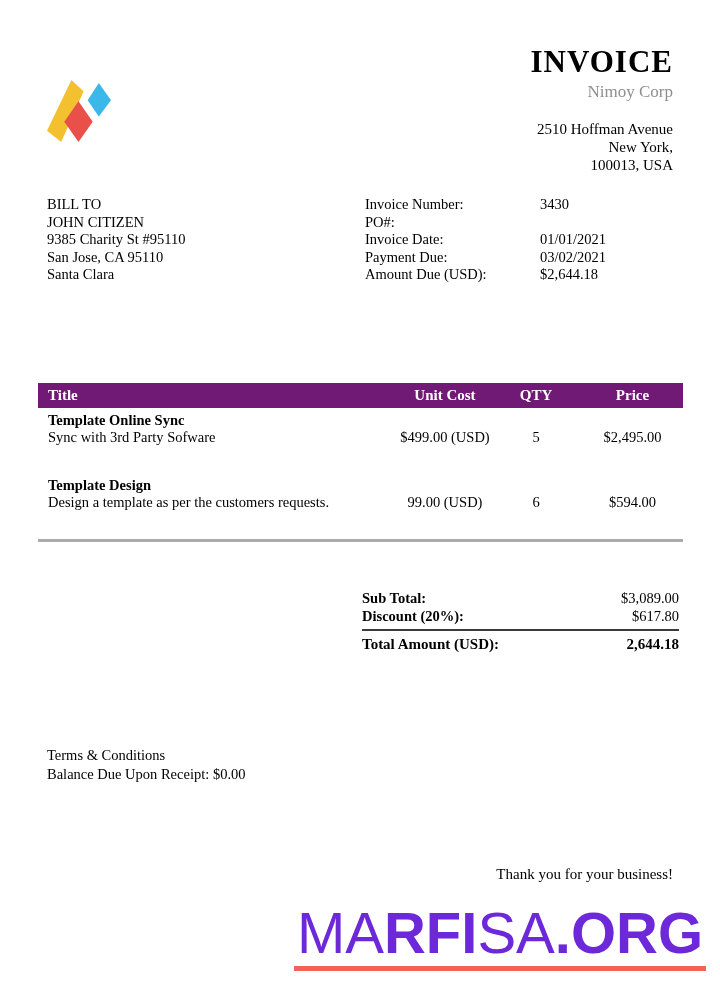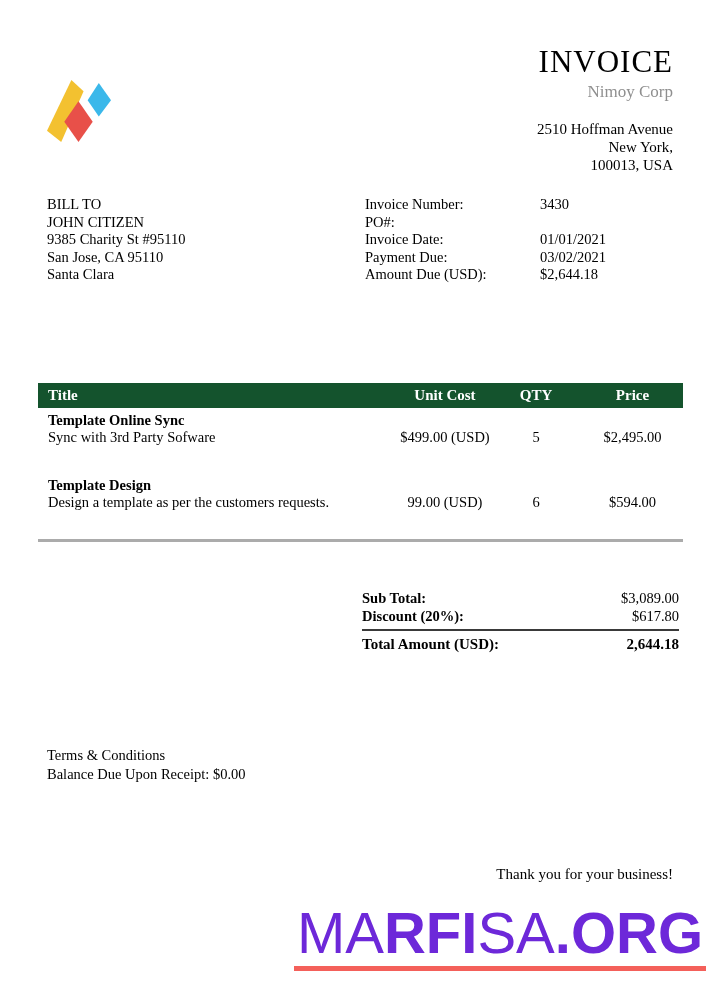--- a/index.html
+++ b/index.html
@@ -8,35 +8,35 @@
 
   
   .logo{position:absolute;left:47px;top:80px;display:flex;align-items:center;}
   .logo svg{display:block;}
   .wordmark{font-family:"DejaVu Sans",sans-serif;font-weight:bold;font-size:43px;
             letter-spacing:-2px;color:#3a3a3a;margin-left:4px;line-height:1;}
   .wordmark .suffix{color:#4cc3f0;}
 
   
   .invoice-head{position:absolute;right:47px;top:46px;text-align:right;}
-  .invoice-title{font-size:31px;font-weight:normal;letter-spacing:1px;line-height:1.05;}
+  .invoice-title{font-size:31px;font-weight:bold;letter-spacing:1px;line-height:1.05;}
   .company{font-size:17px;color:#8f8f8f;margin-top:3px;}
   .addr{margin-top:18px;font-size:15px;line-height:18px;}
 
   
   .billto{position:absolute;left:47px;top:196px;font-size:14.5px;line-height:17.5px;}
   .meta{position:absolute;left:365px;top:196px;font-size:14.5px;line-height:17.5px;}
   .meta-row{display:flex;gap:37px;}
   .meta-label{width:138px;}
   .meta-value{white-space:pre;}
 
   
   .items{position:absolute;left:38px;top:383px;width:645px;}
   .thead{display:grid;grid-template-columns:362px 90px 92px 101px;align-items:center;
-         background:#14532d;height:25px;color:#fff;font-weight:bold;font-size:15px;}
+         background:#701a75;height:25px;color:#fff;font-weight:bold;font-size:15px;}
   .thead .c0{padding-left:10px;text-align:left;}
   .thead .c{text-align:center;font-family:Liberation Serif, serif;}
   .trow{display:grid;grid-template-columns:362px 90px 92px 101px;font-size:14.5px;
         line-height:17px;align-items:end;}
   .trow .cell-title{padding-left:10px;}
   .trow .item-title{font-weight:bold;}
   .trow .c{text-align:center;}
   .row-1{margin-top:4px;}
   .row-2{margin-top:31px;}
   .divider{position:absolute;left:38px;top:539px;width:645px;height:3px;background:#ababab;}

